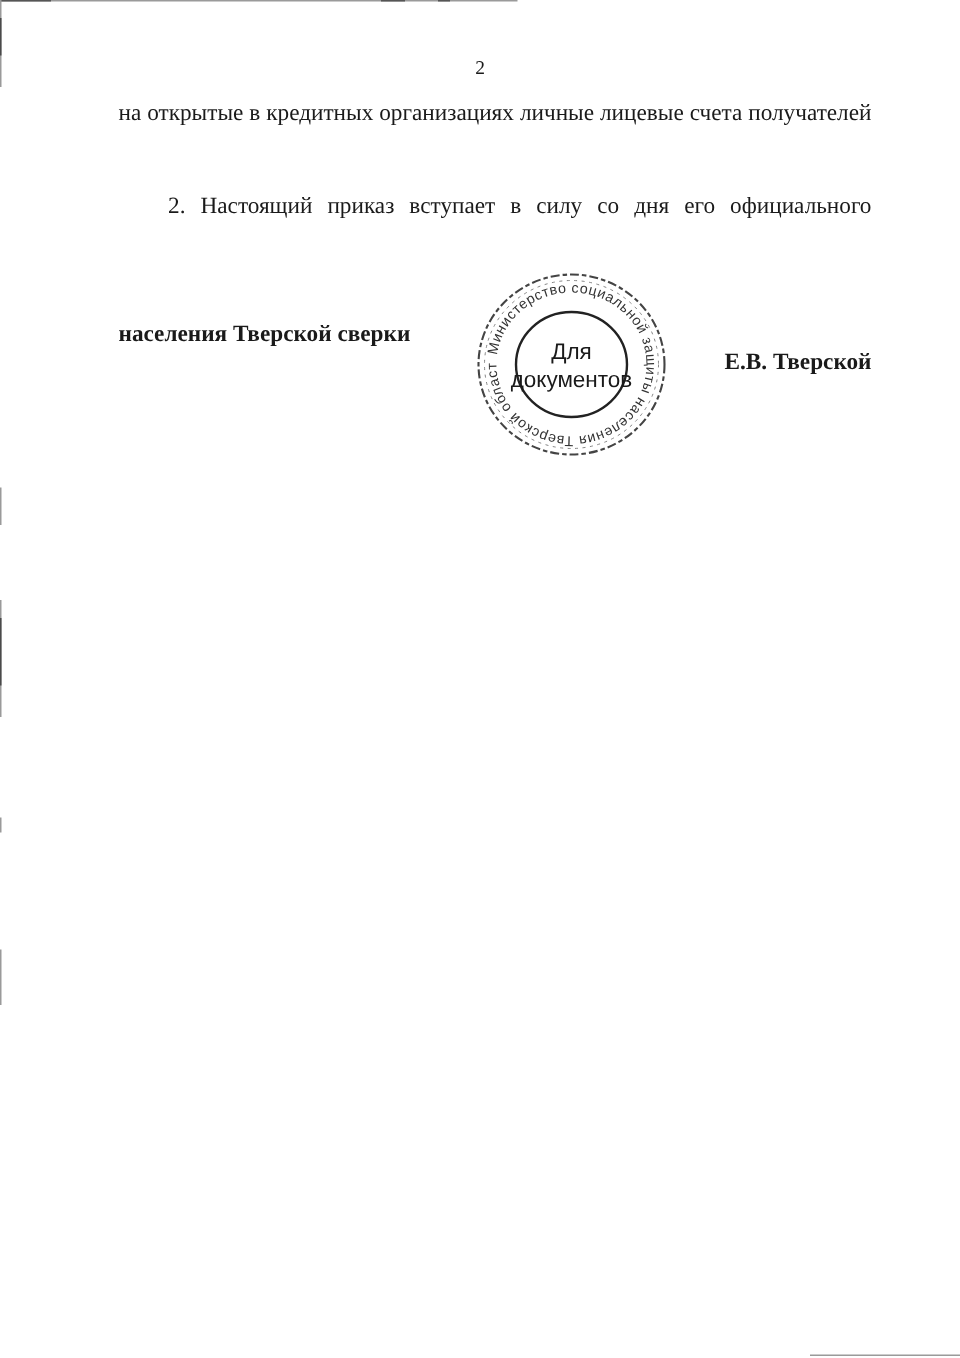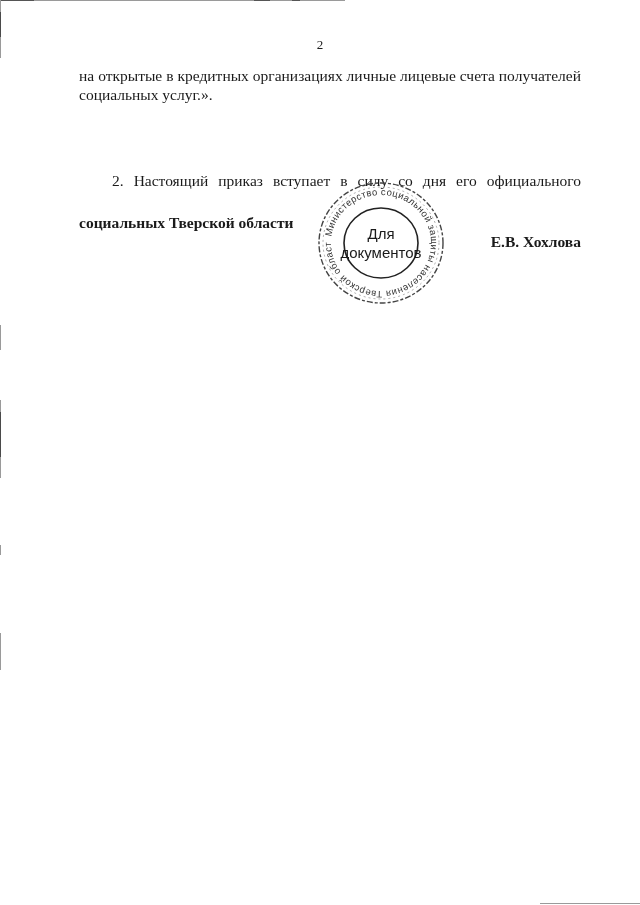--- a/index.html
+++ b/index.html
@@ -62,21 +62,21 @@
   .para .line {
     display: block;
     text-align: justify;
     text-align-last: justify;
     white-space: nowrap;
   }
   .para .line.last {
     text-align-last: left;
   }
   .para-1 { top: 66px; }
-  .para-2 { top: 128px; margin-top: 43px; }
+  .para-2 { top: 128px; }
   .para-2 .line.first { text-indent: 33px; }
   .signer-title {
     position: absolute;
     left: 79px;
     top: 213px;
     font-weight: bold;
     font-size: 15.5px;
     line-height: 19px;
   }
   .signer-title span { display: block; }
@@ -113,40 +113,39 @@
 <div class="scan-edge-left" style="top:400px;height:78px;"></div>
 <div class="scan-edge-left dark" style="top:412px;height:45px;"></div>
 <div class="scan-edge-left" style="top:545px;height:10px;"></div>
 <div class="scan-edge-left" style="top:633px;height:37px;"></div>
 <div class="scan-edge-bottom"></div>
 
 <div class="page-number">2</div>
 
 <div class="para para-1">
   <span class="line">на открытые в кредитных организациях личные лицевые счета получателей</span>
-  <span class="line last">социальных услуг.».</span>
 </div>
 
 <div class="para para-2">
   <span class="line first">2. Настоящий приказ вступает в силу со дня его официального</span>
 </div>
 
 <div class="signer-title">
-  <span>социальных Тверской области</span>
+  <span>населения Тверской сверки</span>
 </div>
 
 <div class="stamp">
   <svg viewBox="0 0 132 128" xmlns="http://www.w3.org/2000/svg">
     <defs>
       <path id="ringPath" d="M66,64 m-50,0 a50,48 0 1,1 100,0 a50,48 0 1,1 -100,0"></path>
     </defs>
     <ellipse cx="66" cy="64" rx="62" ry="60" fill="none" stroke="#444" stroke-width="1.4" stroke-dasharray="6 2 3 2"></ellipse>
     <ellipse cx="66" cy="64" rx="58" ry="56" fill="none" stroke="#777" stroke-width="0.6" stroke-dasharray="2 3"></ellipse>
     <ellipse cx="66" cy="64" rx="37" ry="35" fill="none" stroke="#222" stroke-width="1.6"></ellipse>
     <text font-family="Liberation Sans, DejaVu Sans, sans-serif" font-size="9.5" fill="#333" letter-spacing="0.4">
       <textPath href="#ringPath" startOffset="2%">Министерство социальной защиты населения Тверской области *</textPath>
     </text>
     <text class="stamp-center-text" x="66" y="60" text-anchor="middle" font-size="15" fill="#1a1a1a">Для</text>
     <text class="stamp-center-text" x="66" y="79" text-anchor="middle" font-size="15" fill="#1a1a1a">документов</text>
   </svg>
 </div>
 
-<div class="signer-name">Е.В. Хохлова</div>
+<div class="signer-name">Е.В. Тверской</div>
 
 </body></html>

